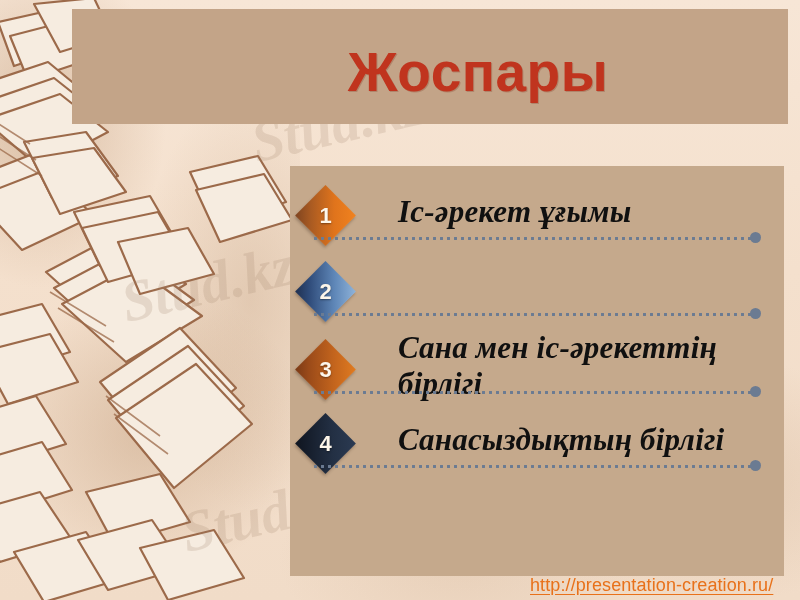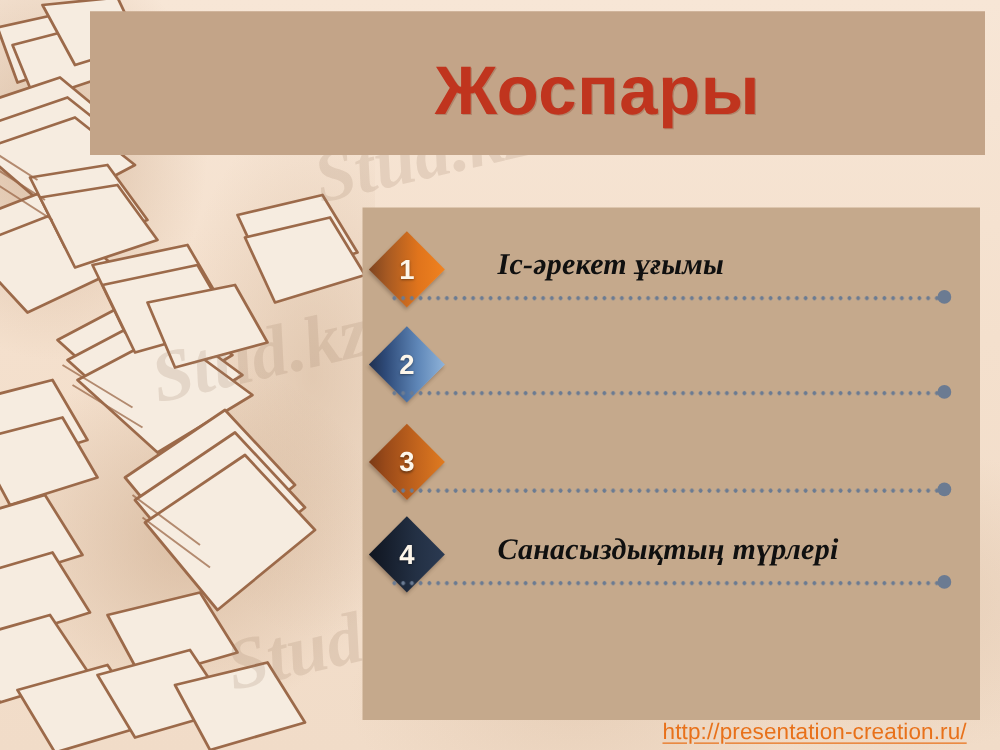--- a/index.html
+++ b/index.html
@@ -163,21 +163,21 @@
     left: 108px;
     top: 4px;
     width: 378px;
     height: 44px;
     display: flex;
     align-items: center;
     color: #101010;
     font-family: "Liberation Serif", "DejaVu Serif", serif;
     font-weight: 700;
     font-style: italic;
-    font-size: 24px;
+    font-size: 31px;
     letter-spacing: 0.2px;
   }
   .dot-rule {
     position: absolute;
     left: 22px;
     top: 50px;
     width: 440px;
     height: 5px;
     background-image: radial-gradient(circle, #6b7b92 1.4px, rgba(0,0,0,0) 1.8px);
     background-size: 7px 5px;
@@ -309,29 +309,30 @@
         <span class="num">2</span>
       </div>
       <div class="dot-rule"></div>
       <div class="end-dot"></div>
     </div>
 
     <div class="plan-row r2">
       <div class="diamond d-rust">
         <span class="num">3</span>
       </div>
+      <div class="plan-label">Сана мен іс-әрекеттің бірлігі</div>
       <div class="dot-rule"></div>
       <div class="end-dot"></div>
     </div>
 
     <div class="plan-row r3">
       <div class="diamond d-navy">
         <span class="num">4</span>
       </div>
-      <div class="plan-label">Санасыздықтың түрлері</div>
+      <div class="plan-label">Санасыздықтың бірлігі</div>
       <div class="dot-rule"></div>
       <div class="end-dot"></div>
     </div>
 
   </div>
 
   <a class="footer-link" href="#">http://presentation-creation.ru/</a>
 
 </div>
 

